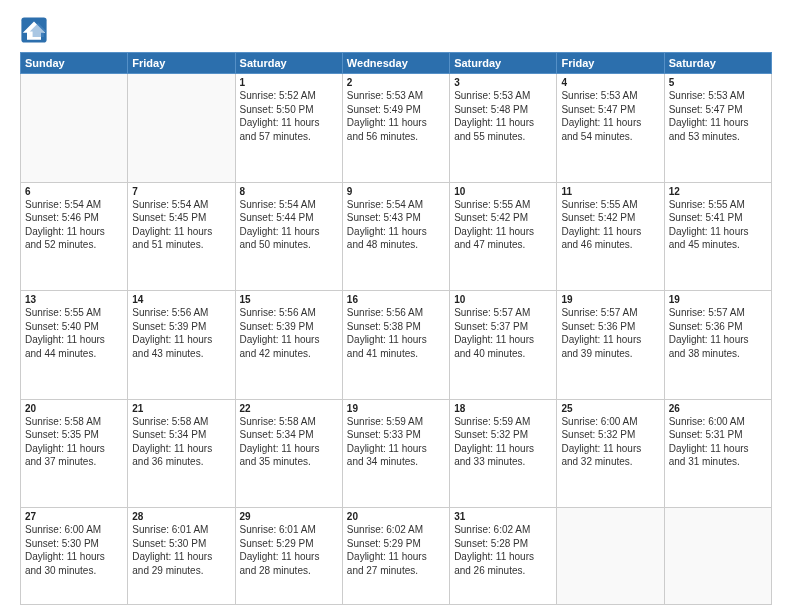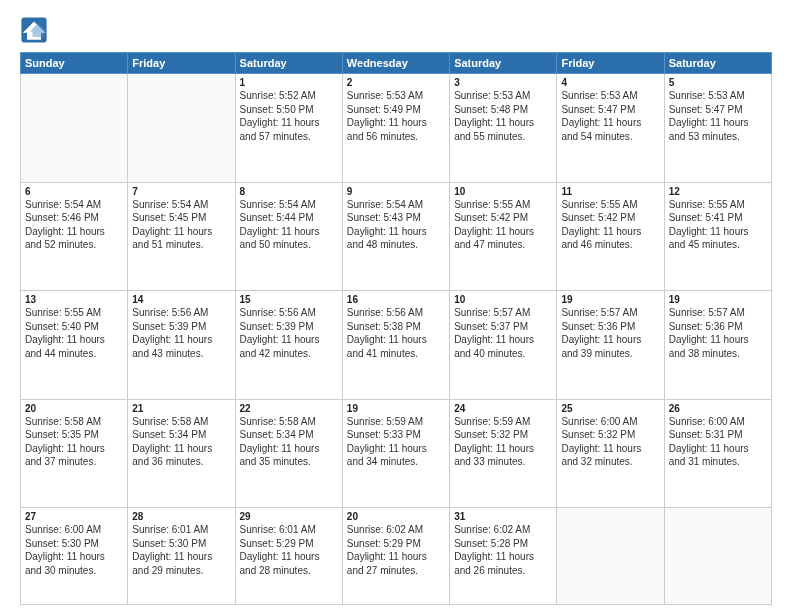--- a/index.html
+++ b/index.html
@@ -296,21 +296,21 @@
 and 35 minutes.</div>
           </td>
           <td>
             <span class="day-num">19</span>
             <div class="day-info" style="white-space: pre-line;">Sunrise: 5:59 AM
 Sunset: 5:33 PM
 Daylight: 11 hours
 and 34 minutes.</div>
           </td>
           <td>
-            <span class="day-num">24</span>
+            <span class="day-num">18</span>
             <div class="day-info" style="white-space: pre-line;">Sunrise: 5:59 AM
 Sunset: 5:32 PM
 Daylight: 11 hours
 and 33 minutes.</div>
           </td>
           <td>
             <span class="day-num">25</span>
             <div class="day-info" style="white-space: pre-line;">Sunrise: 6:00 AM
 Sunset: 5:32 PM
 Daylight: 11 hours

